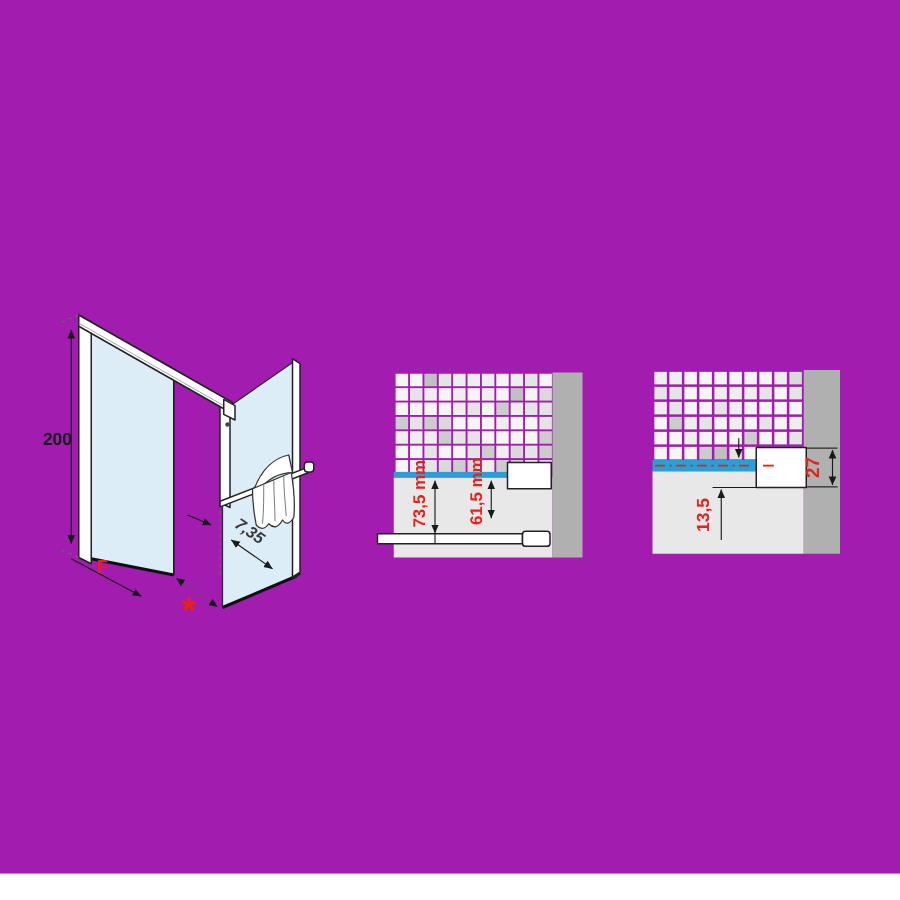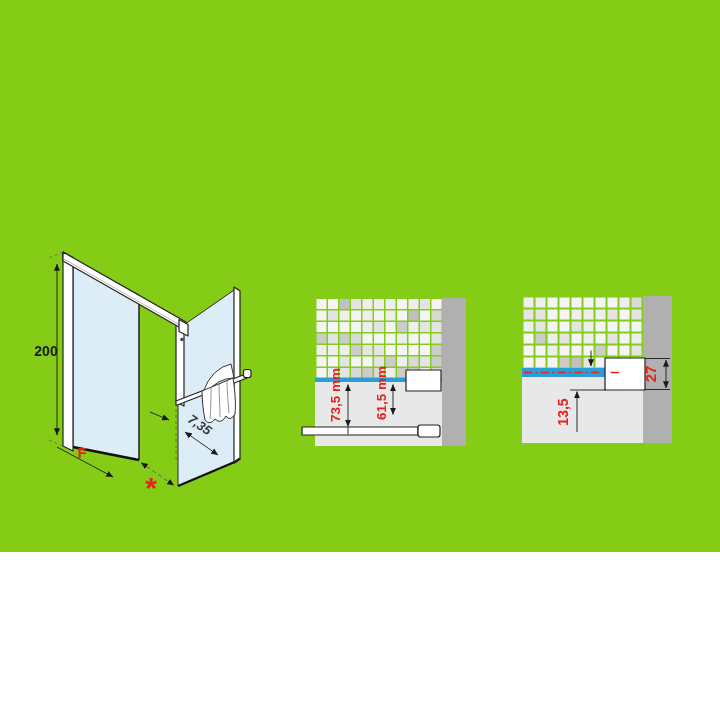--- a/index.html
+++ b/index.html
@@ -1,16 +1,16 @@
 <!DOCTYPE html>
 <html style="--glass: #dcedf8; --accent-blue: #2b9ed9; --dimension-red: #e8211a; --wall-gray: #b0b0b0; --floor-gray: #e8e8e8; --line: #1a1a1a;"><head>
 <meta charset="utf-8">
 <style>
   html,body{margin:0;padding:0;background:#fff;}
-  .stage{position:relative;width:720px;height:552px;background:#84cc16;overflow:hidden;
+  .stage{position:relative;width:720px;height:699px;background:#a21caf;overflow:hidden;
          font-family:"Liberation Sans",sans-serif;}
   svg{position:absolute;overflow:visible;}
   
   .glass{fill:var(--glass,#dcedf8);stroke:#2b2b2b;stroke-width:1;stroke-linejoin:round;}
   .profile{fill:#fff;stroke:#222;stroke-width:1.2;stroke-linejoin:round;}
   .ln{stroke:#1a1a1a;stroke-width:1;fill:none;}
   .thin{stroke:#1a1a1a;stroke-width:.9;fill:none;}
   .thick{stroke:#111;stroke-width:2.4;fill:none;}
   .dash{stroke:#555;stroke-width:.9;stroke-dasharray:4 3;fill:none;}
   .dash2{stroke:#666;stroke-width:.9;stroke-dasharray:3 3;fill:none;}

